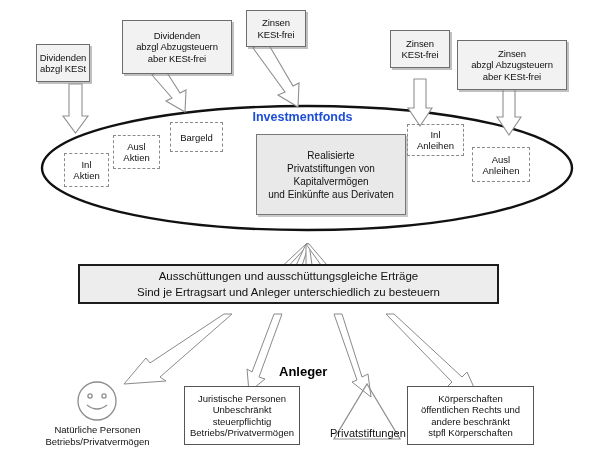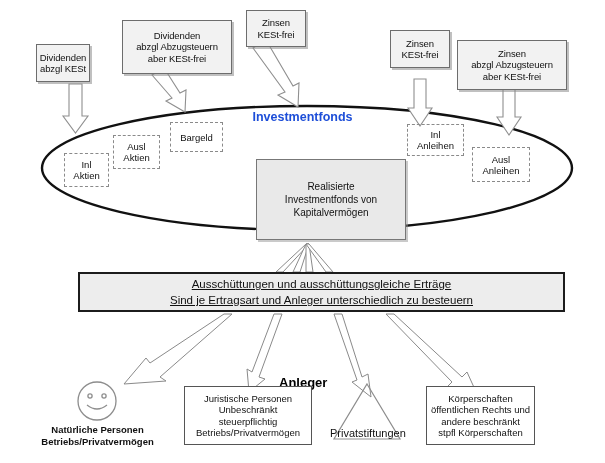--- a/index.html
+++ b/index.html
@@ -99,29 +99,27 @@
     line-height: 16px;
     color: #111;
   }
 
   
   #investor-title {
     position: absolute;
     font-size: 13px;
     font-weight: bold;
     color: #000;
-    margin-top: 11px;
   }
   .investor-label {
     position: absolute;
     text-align: center;
     font-size: 9.5px;
     line-height: 11.5px;
     color: #111;
-    font-weight: bold;
   }
   .investor-box {
     position: absolute;
     box-sizing: border-box;
     border: 1px solid #555;
     background: #ffffff;
     display: flex;
     align-items: center;
     justify-content: center;
     text-align: center;
@@ -244,54 +242,55 @@
     </span>
   </div>
 
   <div class="asset-box" style="left:472px; top:147px; width:58px; height:35px;">
     <span>
       <span>Ausl</span><br>
       <span>Anleihen</span>
     </span>
   </div>
 
-  <div id="fund-core-box" style="left:256px; top:134px; width:150px; height:81px;margin-top:25px;">
+  <div id="fund-core-box" style="left:256px; top:134px; width:150px; height:81px;">
     <span>
       <span>Realisierte</span><br>
-      <span>Investmentfonds von</span><br>
+      <span>Privatstiftungen von</span><br>
       <span>Kapitalvermögen</span><br>
-    </span>
-  </div>
-
-  <div id="distribution-banner" style="left:78px; top:272px; width:487px; height:40px;text-decoration:underline;">
+      <span>und Einkünfte aus Derivaten</span>
+    </span>
+  </div>
+
+  <div id="distribution-banner" style="left:78px; top:264px; width:421px; height:40px;">
     <span>
       <span>Ausschüttungen und ausschüttungsgleiche  Erträge</span><br>
       <span>Sind je Ertragsart und Anleger unterschiedlich zu besteuern</span>
     </span>
   </div>
 
   <div id="investor-title" style="left:279px; top:364px;">Anleger</div>
 
   <div class="investor-label" style="left:34px; top:424px; width:127px;">
     <span>Natürliche Personen</span><br>
     <span>Betriebs/Privatvermögen</span>
   </div>
 
-  <div class="investor-box" style="left:184px; top:386px; width:128px; height:59px;">
+  <div class="investor-box" style="left:184px; top:386px; width:116px; height:59px;">
     <span>
       <span>Juristische Personen</span><br>
       <span>Unbeschränkt</span><br>
       <span>steuerpflichtig</span><br>
       <span>Betriebs/Privatvermögen</span>
     </span>
   </div>
 
   <div id="foundation-triangle-label" style="left:330px; top:427px; width:74px;">Privatstiftungen</div>
 
-  <div class="investor-box" style="left:426px; top:386px; width:109px; height:59px;">
+  <div class="investor-box" style="left:407px; top:386px; width:127px; height:59px;">
     <span>
       <span>Körperschaften</span><br>
       <span>öffentlichen Rechts und</span><br>
       <span>andere beschränkt</span><br>
       <span>stpfl Körperschaften</span>
     </span>
   </div>
 
 </div>
 

